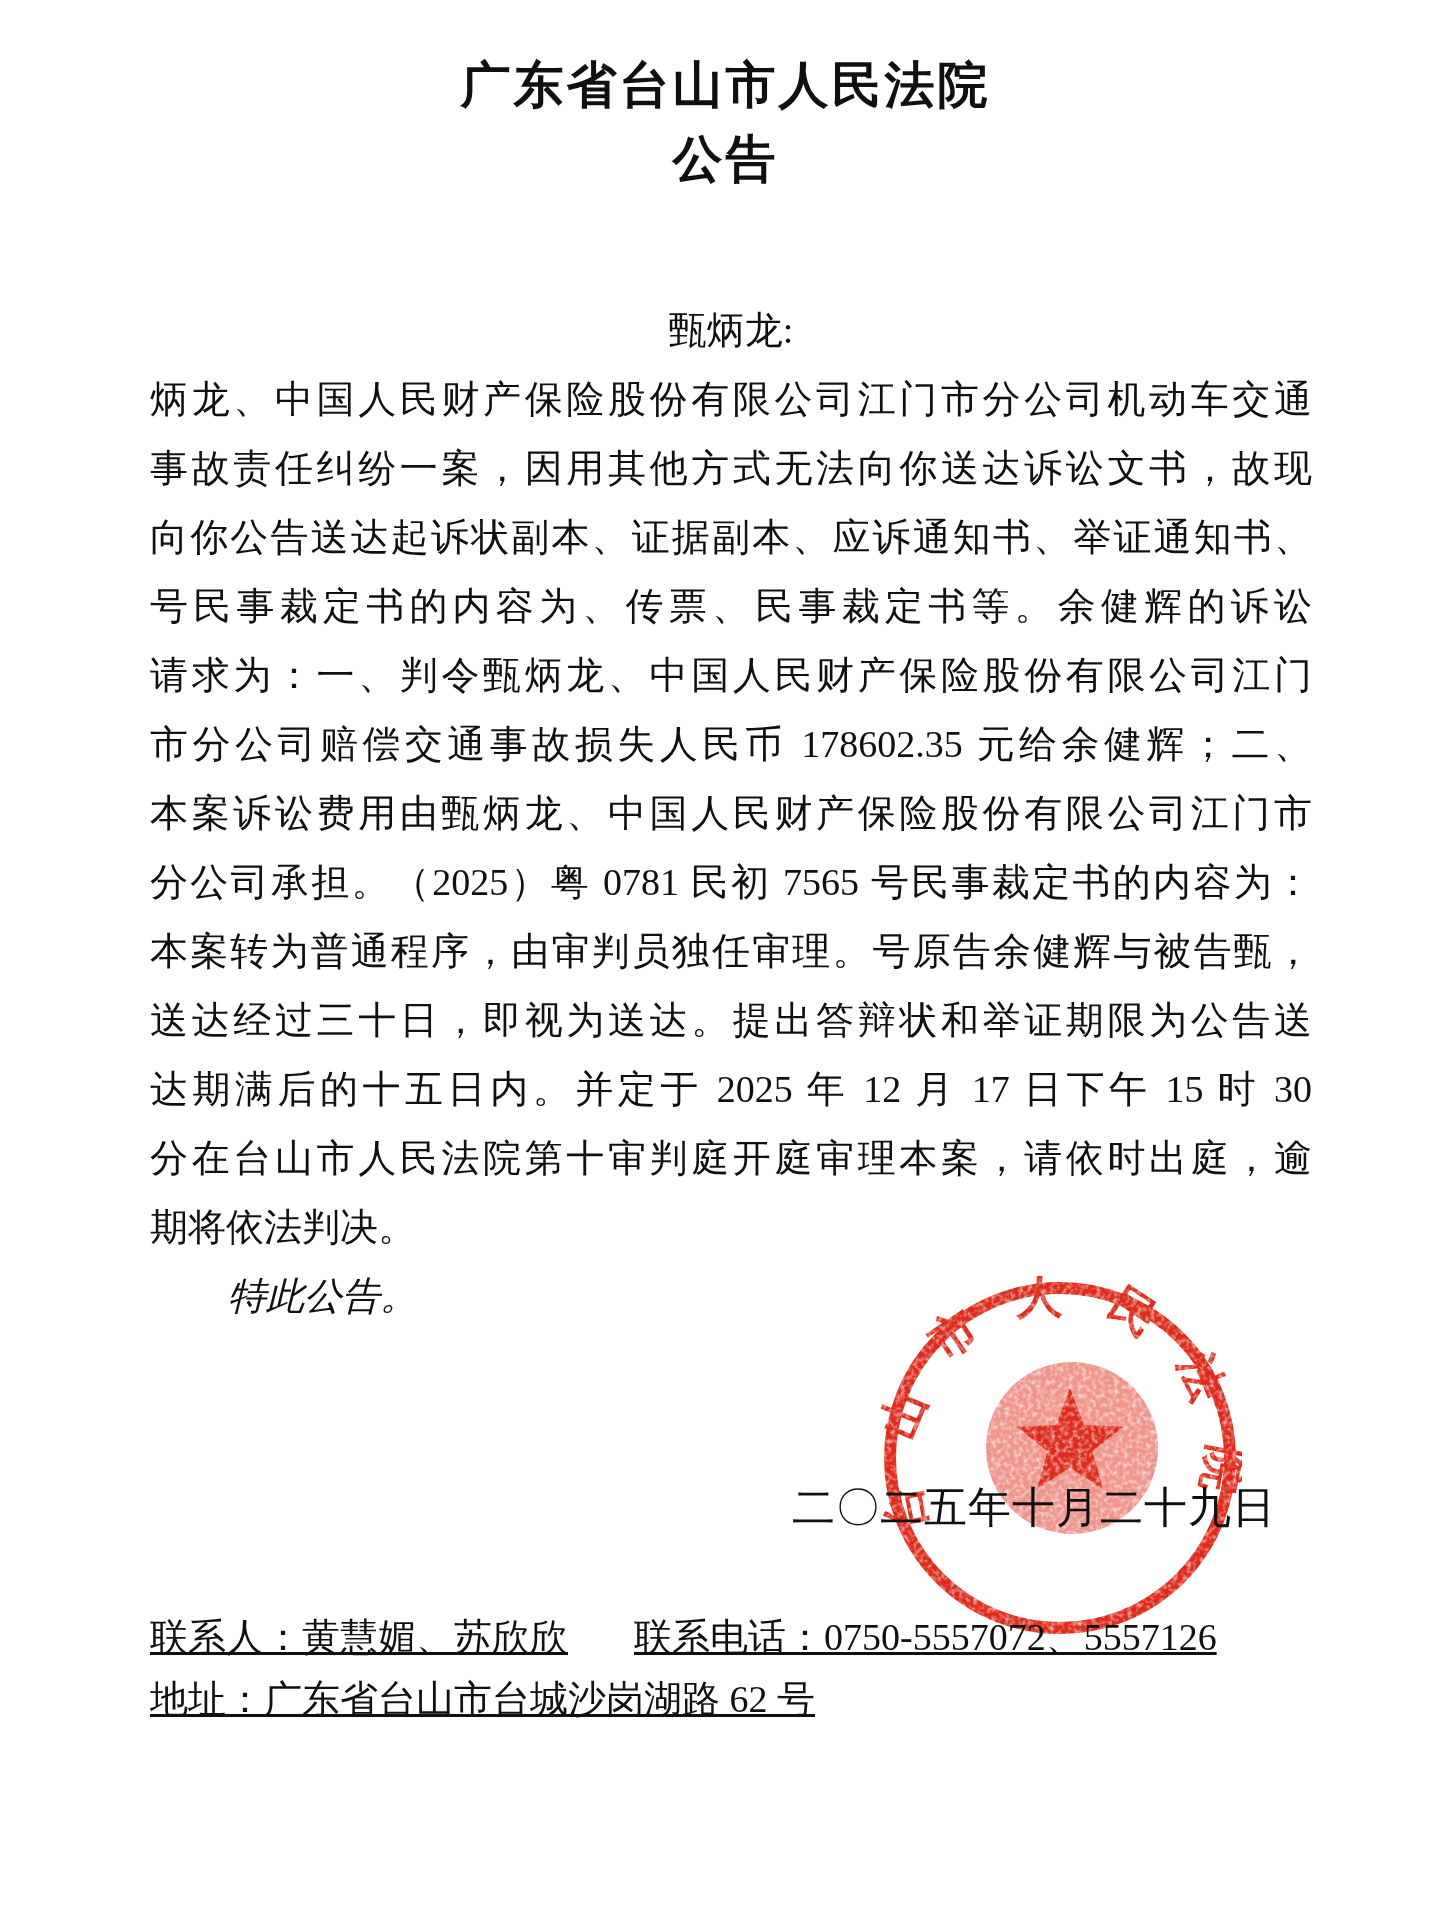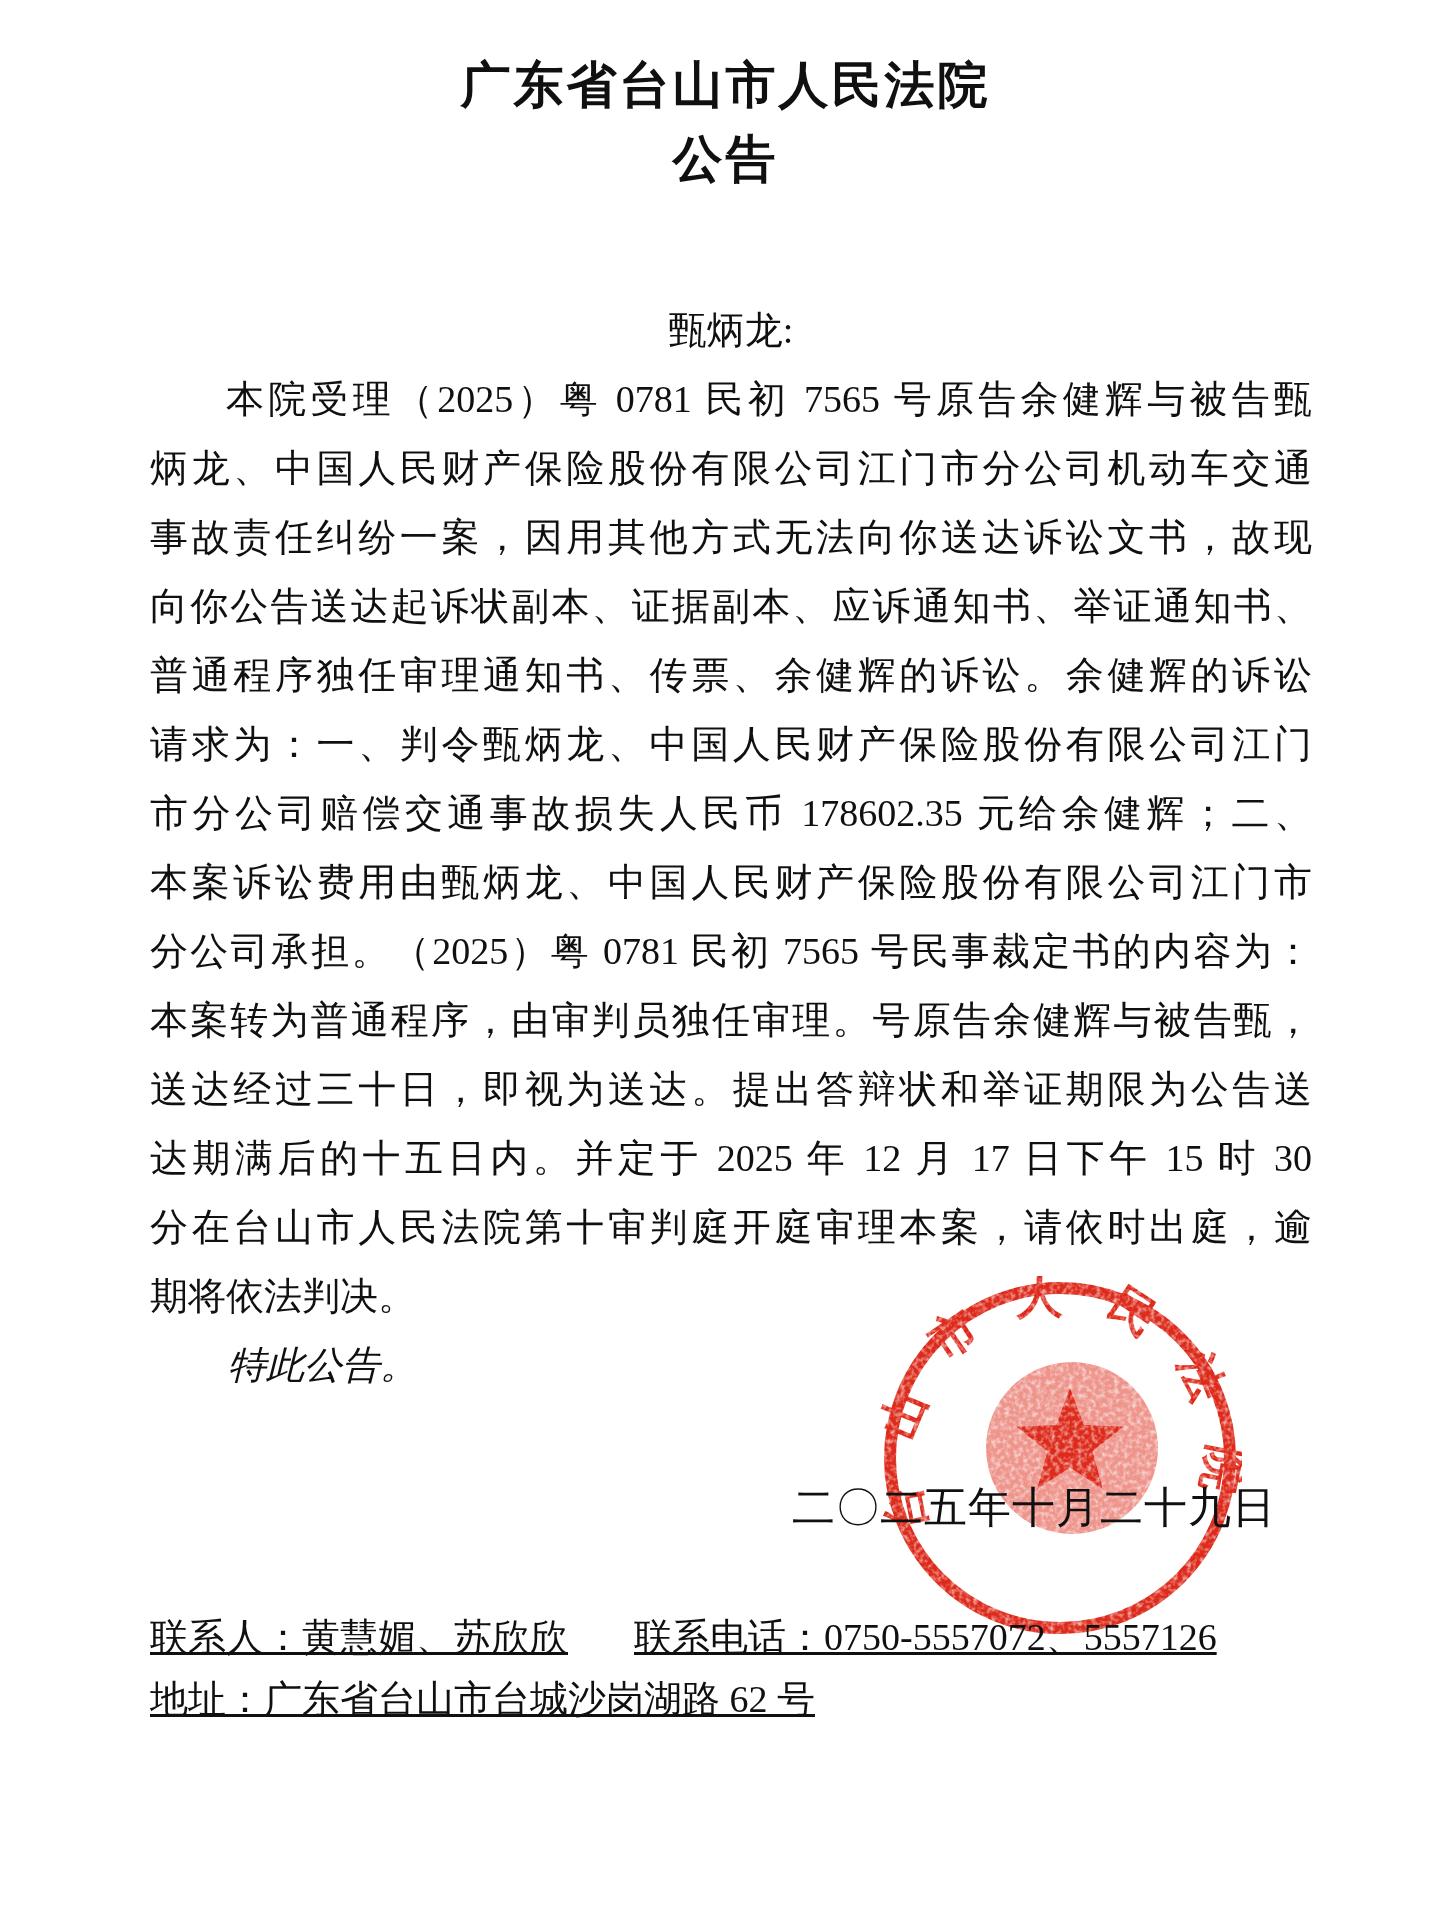--- a/index.html
+++ b/index.html
@@ -80,25 +80,24 @@
 
 <div class="page">
 
   <div class="title-block">
     <div>广东省台山市人民法院</div>
     <div>公告</div>
   </div>
 
   <div class="body-block">
     <div class="salutation">甄炳龙:</div>
-    <div class="bline indent">本院受理（2025）粤 0781 民初 7565 号原告余健辉与被告甄</div>
     <div class="bline">炳龙、中国人民财产保险股份有限公司江门市分公司机动车交通</div>
     <div class="bline">事故责任纠纷一案，因用其他方式无法向你送达诉讼文书，故现</div>
     <div class="bline">向你公告送达起诉状副本、证据副本、应诉通知书、举证通知书、</div>
-    <div class="bline">普通程序独任审理通知书、传票、余健辉的诉讼。余健辉的诉讼</div>
+    <div class="bline">号民事裁定书的内容为、传票、民事裁定书等。余健辉的诉讼</div>
     <div class="bline">请求为：一、判令甄炳龙、中国人民财产保险股份有限公司江门</div>
     <div class="bline">市分公司赔偿交通事故损失人民币 178602.35 元给余健辉；二、</div>
     <div class="bline">本案诉讼费用由甄炳龙、中国人民财产保险股份有限公司江门市</div>
     <div class="bline">分公司承担。（2025）粤 0781 民初 7565 号民事裁定书的内容为：</div>
     <div class="bline">本案转为普通程序，由审判员独任审理。号原告余健辉与被告甄，</div>
     <div class="bline">送达经过三十日，即视为送达。提出答辩状和举证期限为公告送</div>
     <div class="bline">达期满后的十五日内。并定于 2025 年 12 月 17 日下午 15 时 30</div>
     <div class="bline">分在台山市人民法院第十审判庭开庭审理本案，请依时出庭，逾</div>
     <div class="bline short">期将依法判决。</div>
     <div class="closing">特此公告。</div>

